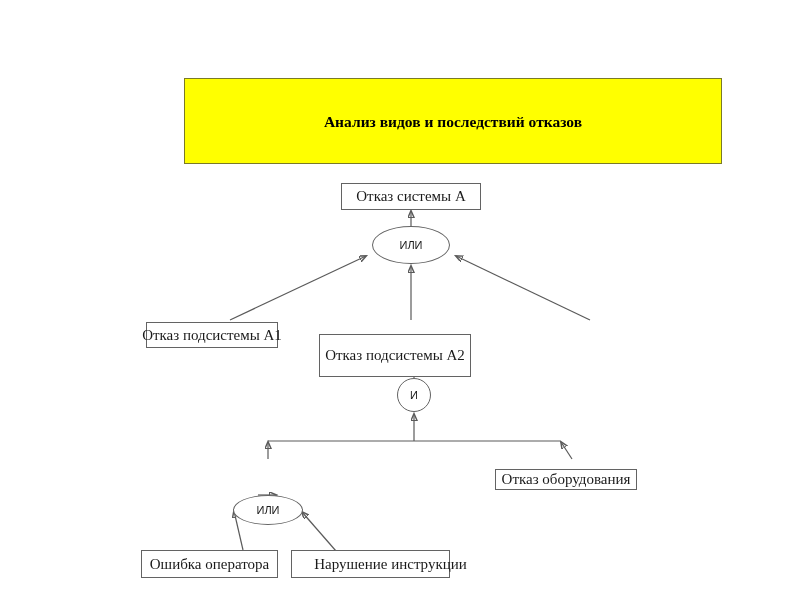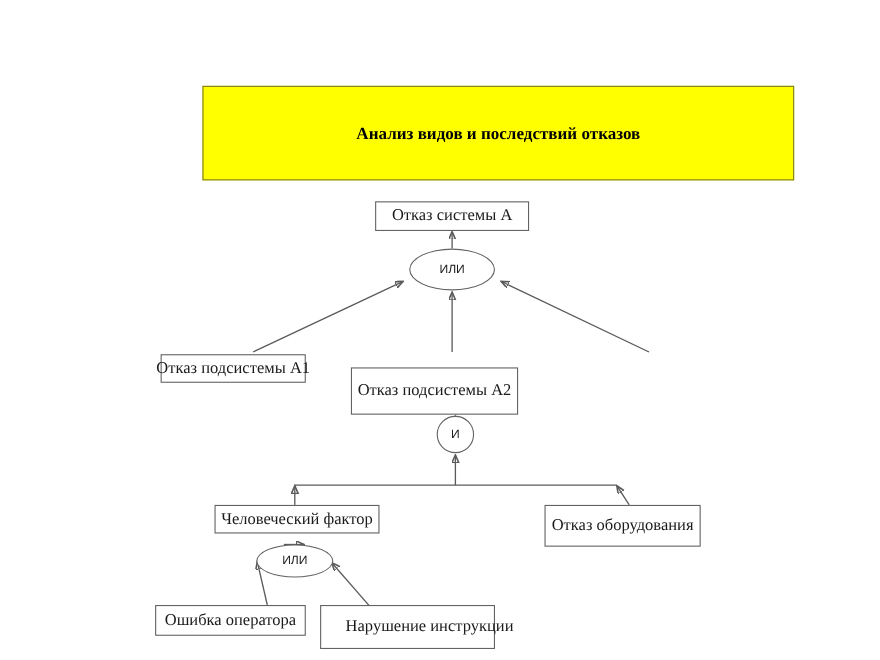--- a/index.html
+++ b/index.html
@@ -83,24 +83,24 @@
   }
 
   
   #n-top      { left: 341px; top: 183px; width: 140px; height: 27px; }
   #g-or-top   { left: 372px; top: 226px; width: 78px; height: 38px; }
   #n-a1       { left: 146px; top: 322px; width: 132px; height: 26px; }
   #n-a2       { left: 319px; top: 322px; width: 152px; height: 43px; margin-top: 12px; }
   #n-a3       { left: 517px; top: 322px; width: 156px; height: 26px; }
   #g-and      { left: 397px; top: 378px; width: 34px; height: 34px; }
   #n-human    { left: 195px; top: 459px; width: 150px; height: 26px; }
-  #n-equip    { left: 495px; top: 459px; width: 142px; height: 38px; }
+  #n-equip    { left: 495px; top: 469px; width: 142px; height: 21px; }
   #g-or-bot   { left: 233px; top: 495px; width: 70px; height: 30px; }
   #n-operr    { left: 141px; top: 550px; width: 137px; height: 28px; }
-  #n-instr    { left: 291px; top: 550px; width: 159px; height: 40px; padding-left: 40px; }
+  #n-instr    { left: 291px; top: 550px; width: 159px; height: 28px; padding-left: 40px; }
 
   svg.edges {
     position: absolute;
     left: 0; top: 0;
     width: 800px;
     height: 600px;
     z-index: 1;
     pointer-events: none;
   }
   svg.edges line, svg.edges path, svg.edges polyline {
@@ -156,21 +156,20 @@
 
   <div class="gate" id="g-or-top">ИЛИ</div>
 
   <div class="node" id="n-a1">Отказ подсистемы А1</div>
 
   <div class="node" id="n-a2">Отказ подсистемы А2</div>
 
 
   <div class="gate" id="g-and">И</div>
 
-  <div class="node" id="n-human">Человеческий фактор</div>
 
   <div class="node" id="n-equip">Отказ оборудования</div>
 
   <div class="gate" id="g-or-bot">ИЛИ</div>
 
   <div class="node" id="n-operr">Ошибка оператора</div>
 
   <div class="node" id="n-instr">Нарушение инструкции</div>
 
 </div>

